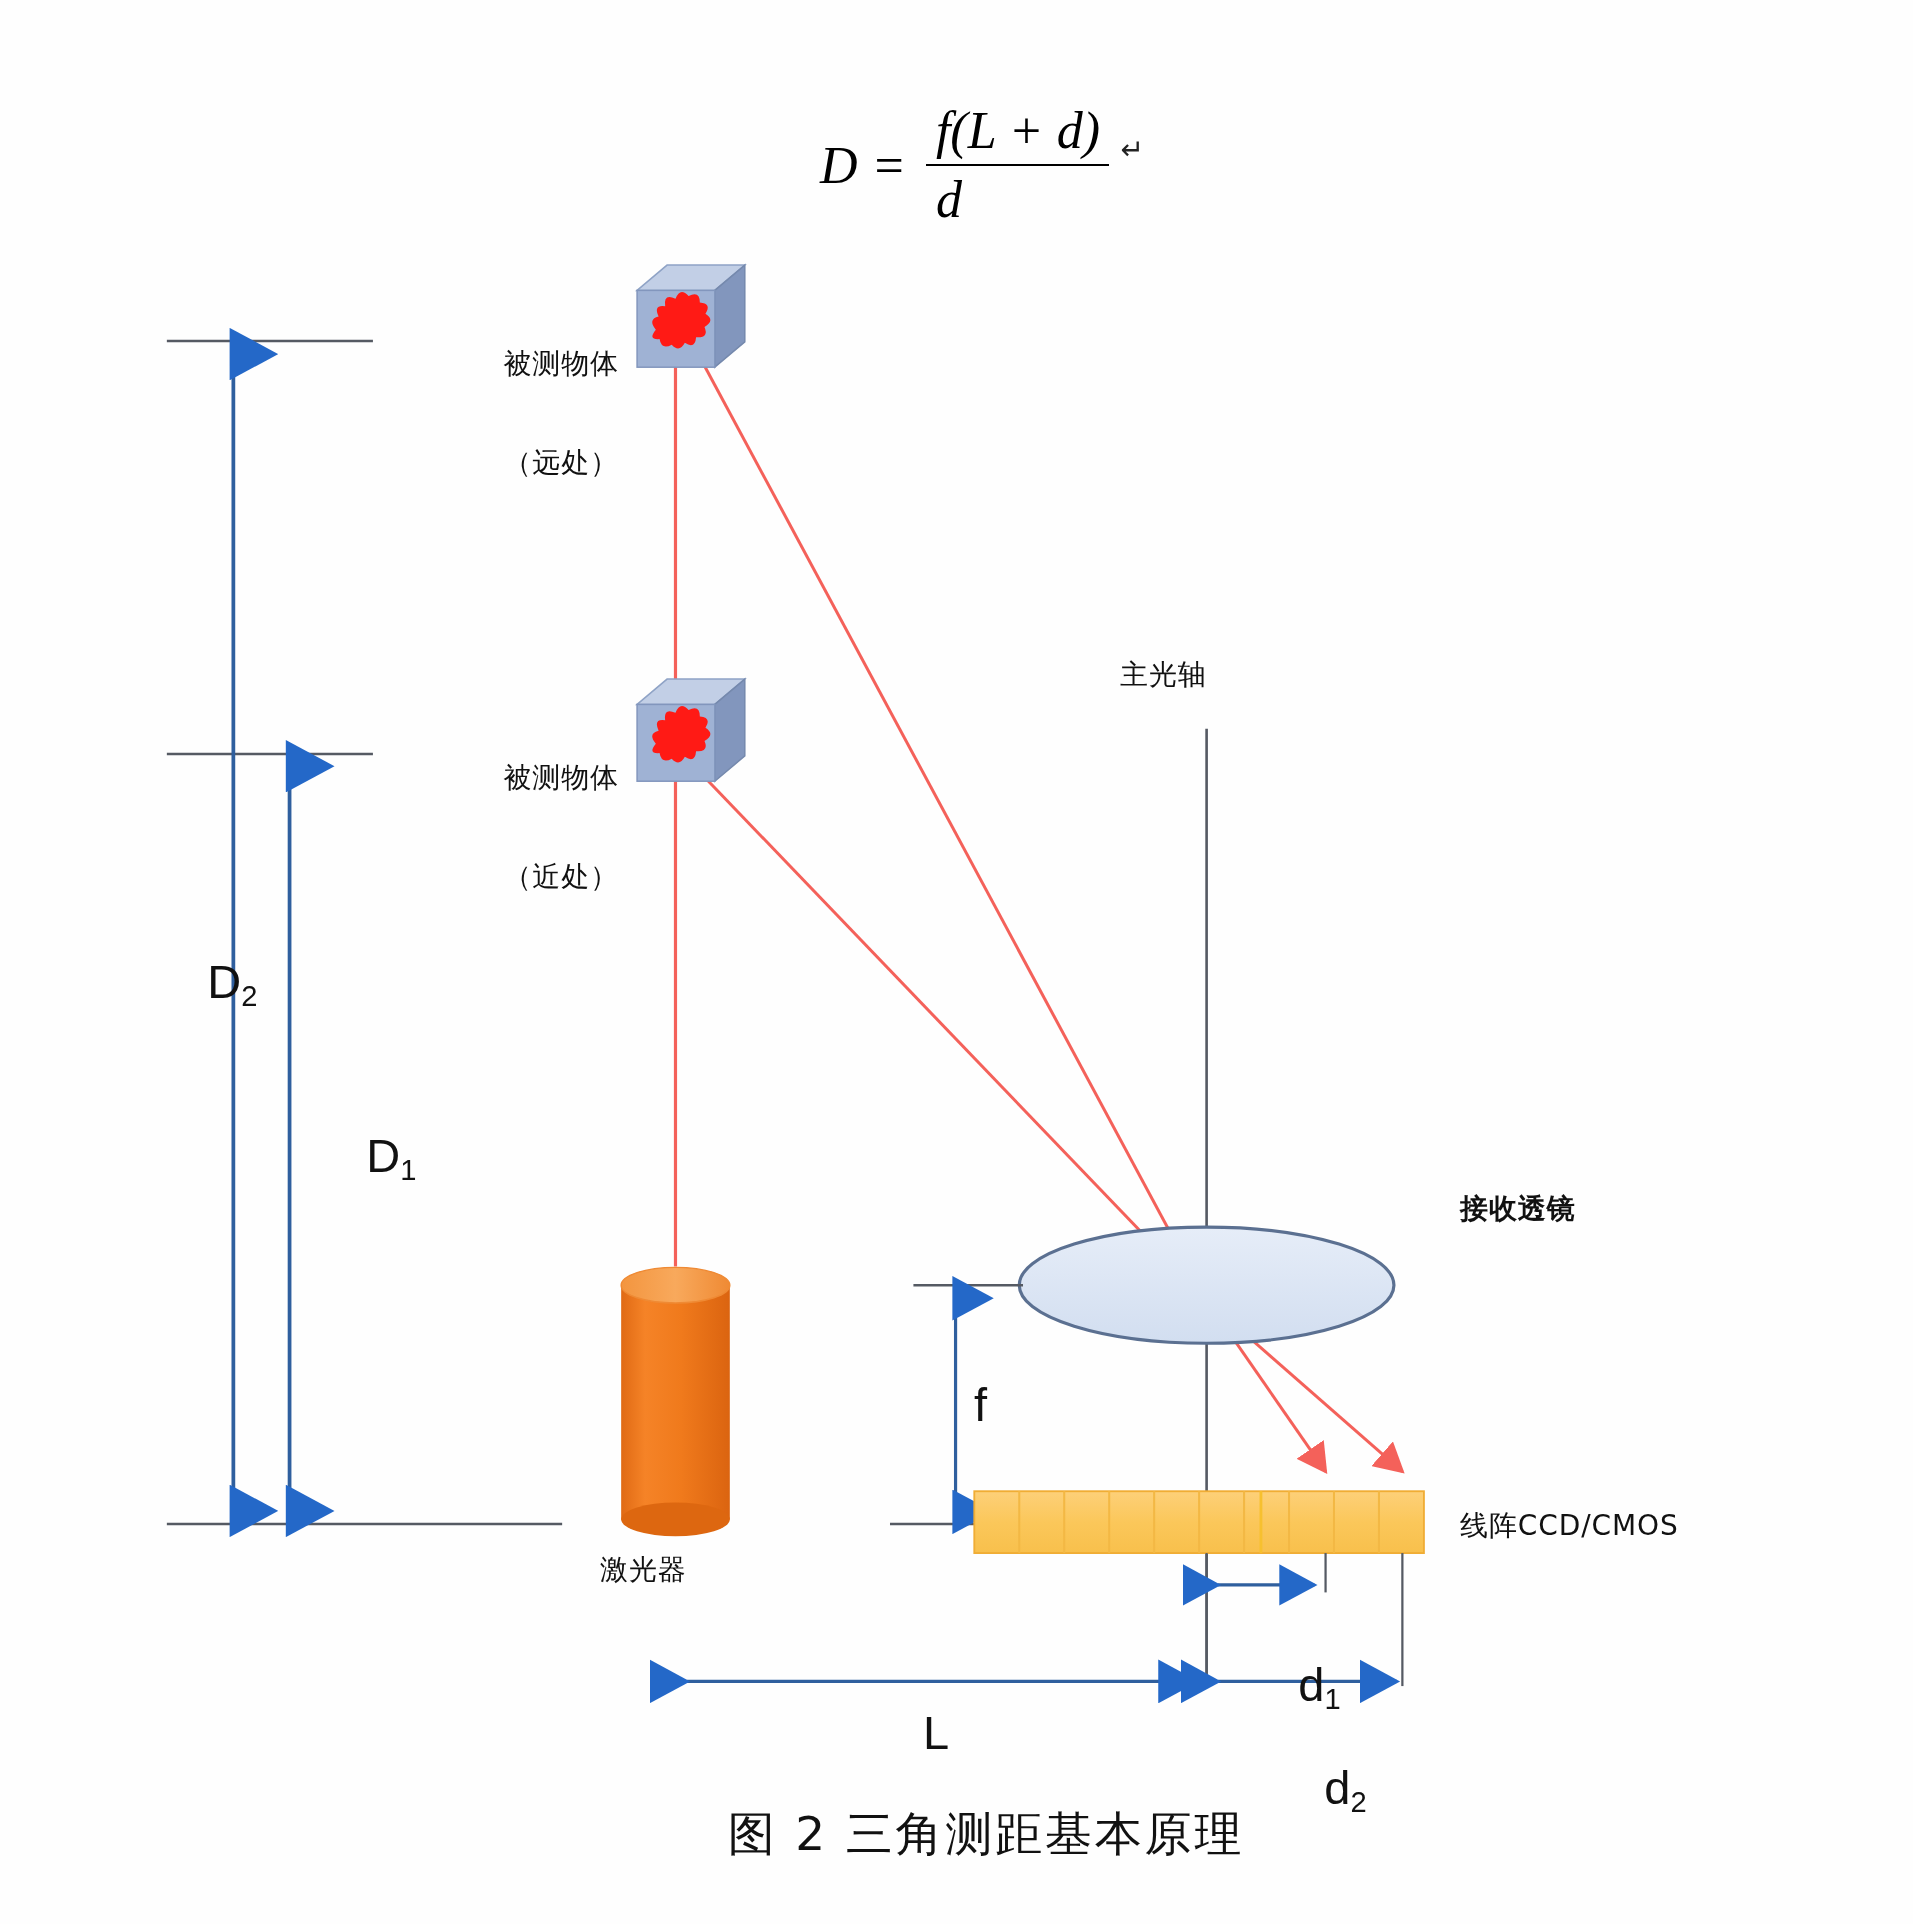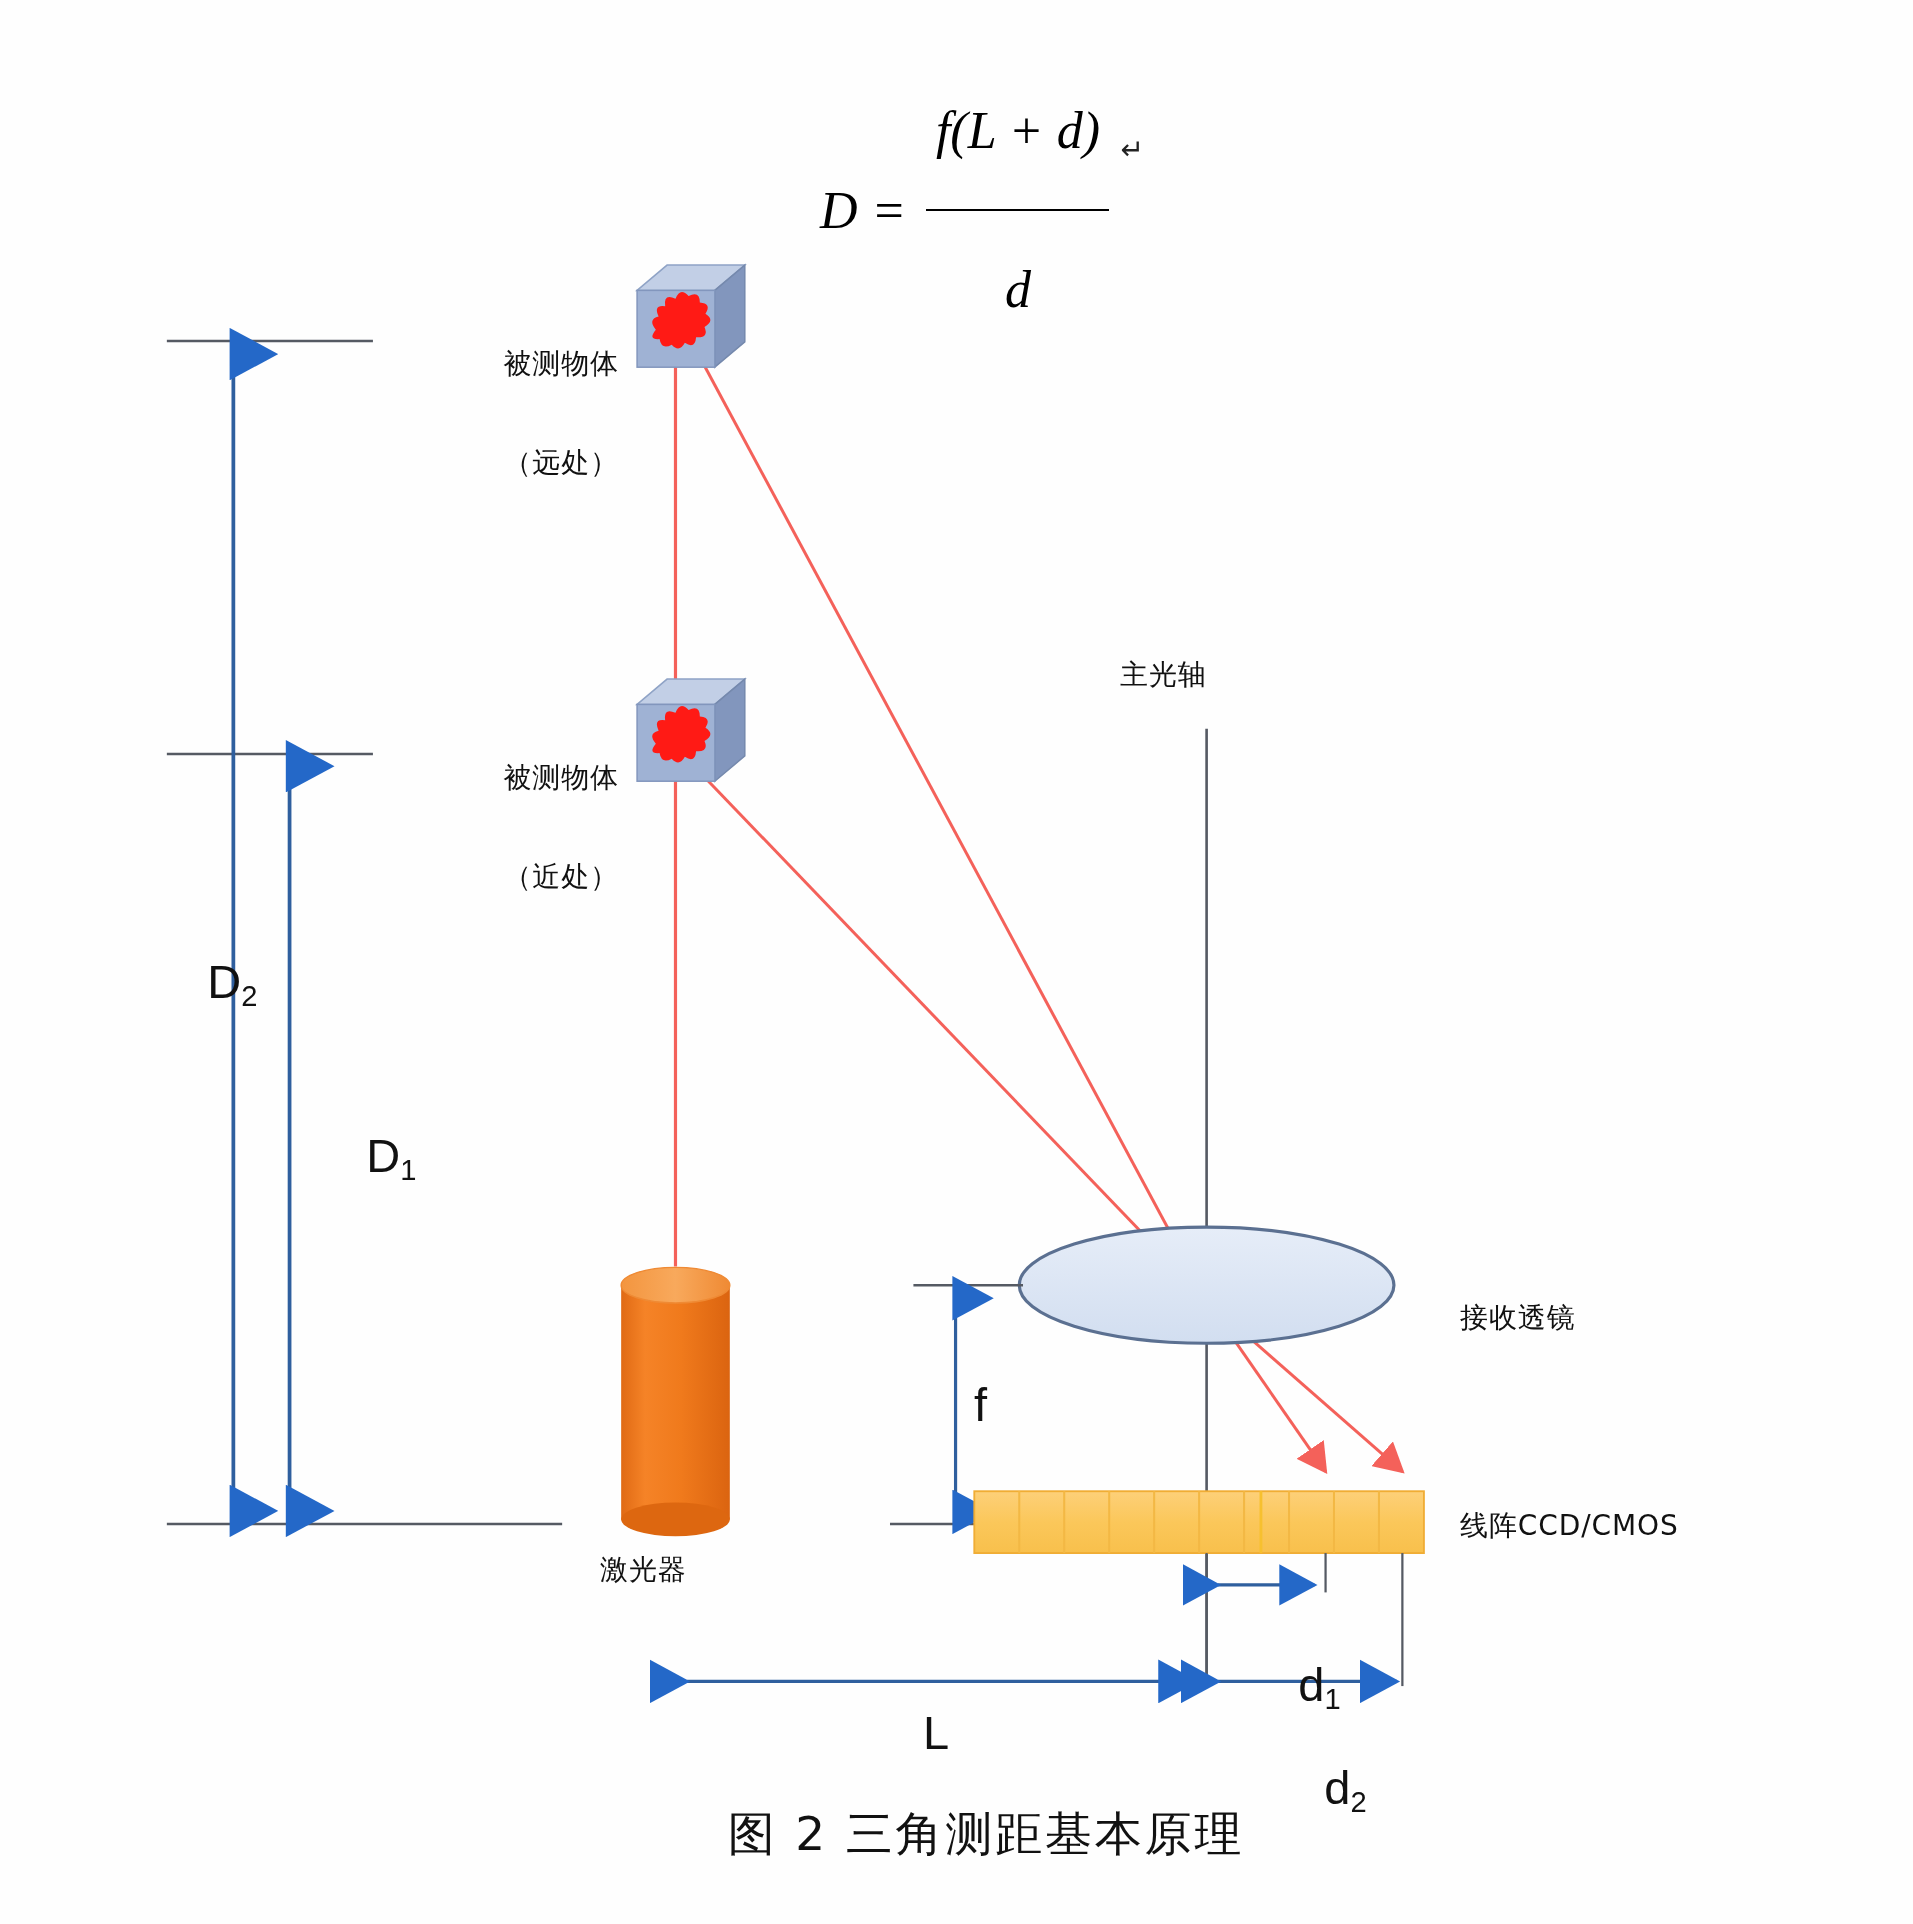--- a/index.html
+++ b/index.html
@@ -56,23 +56,21 @@
     position: absolute;
     font-family: "Liberation Serif", "DejaVu Serif", serif;
     font-size: 52px;
     color: #000;
     display: flex;
     align-items: center;
   }
   .frac {
     display: inline-flex;
     flex-direction: column;
-    align-items: center;
     margin: 0 5.6px;
-    gap: 45px;
   }
   .frac .num {
     padding: 0 9.4px 3.7px 9.4px;
     font-style: italic;
   }
   .frac .bar {
     width: 100%;
     height: 2.8px;
     background: #000;
   }
@@ -255,21 +253,21 @@
   <div class="lbl dim" style="left: 155px; top: 899px;">
     <span>D</span><sub>2</sub>
   </div>
 
   <div class="lbl dim" style="left: 314px; top: 1073px;">
     <span>D</span><sub>1</sub>
   </div>
 
   <div class="lbl cn" style="left: 1120px; top: 658px;">主光轴</div>
 
-  <div class="lbl cn" style="left: 1460px; top: 1301px;">接收透镜</div>
+  <div class="lbl cn" style="left: 1460px; top: 1192px; font-weight: bold;">接收透镜</div>
 
   <div class="lbl cn" style="left: 1460px; top: 1495px; margin-top: 14px;">线阵CCD/CMOS</div>
 
   <div class="lbl cn" style="left: 600px; top: 1555px; font-family: Liberation Mono, monospace;">激光器</div>
 
   <div class="lbl dim" style="left: 974px; top: 1377px;">f</div>
 
   <div class="lbl dim" style="left: 923px; top: 1705px;">L</div>
 
   <div class="lbl dim" style="left: 1246px; top: 1602px;">

